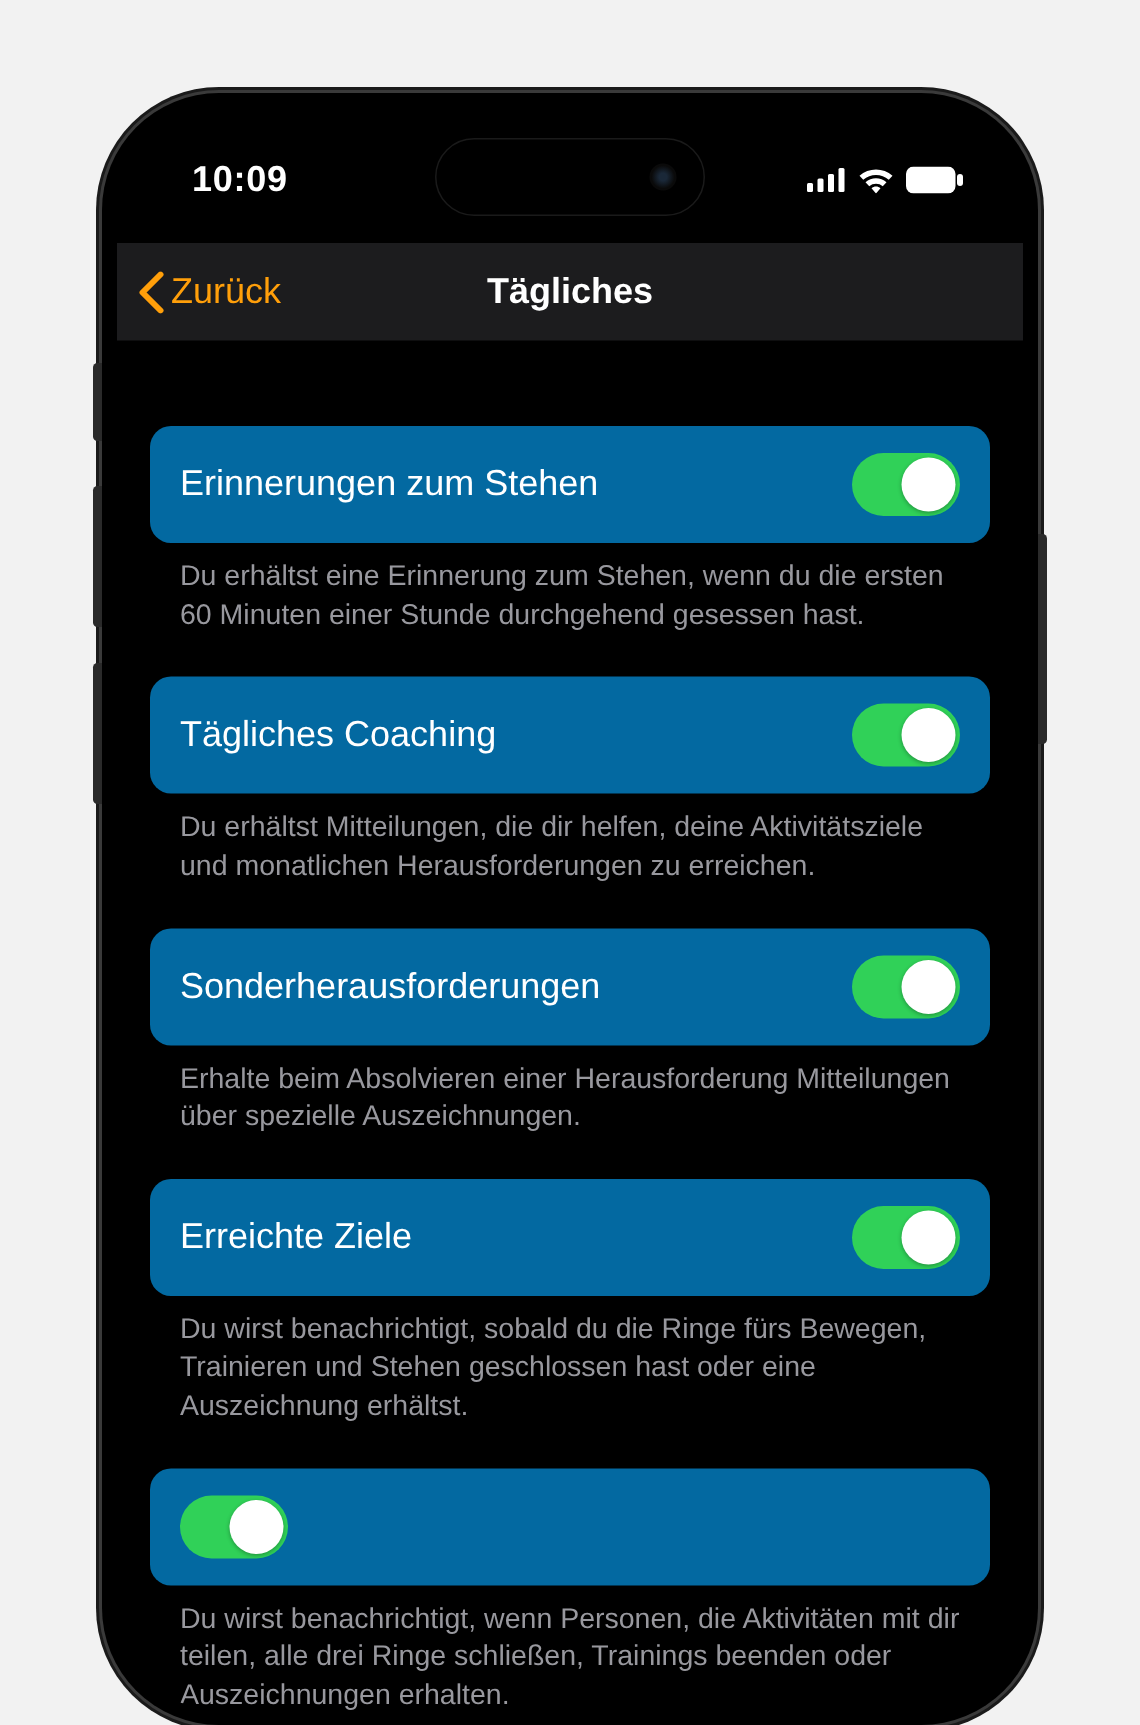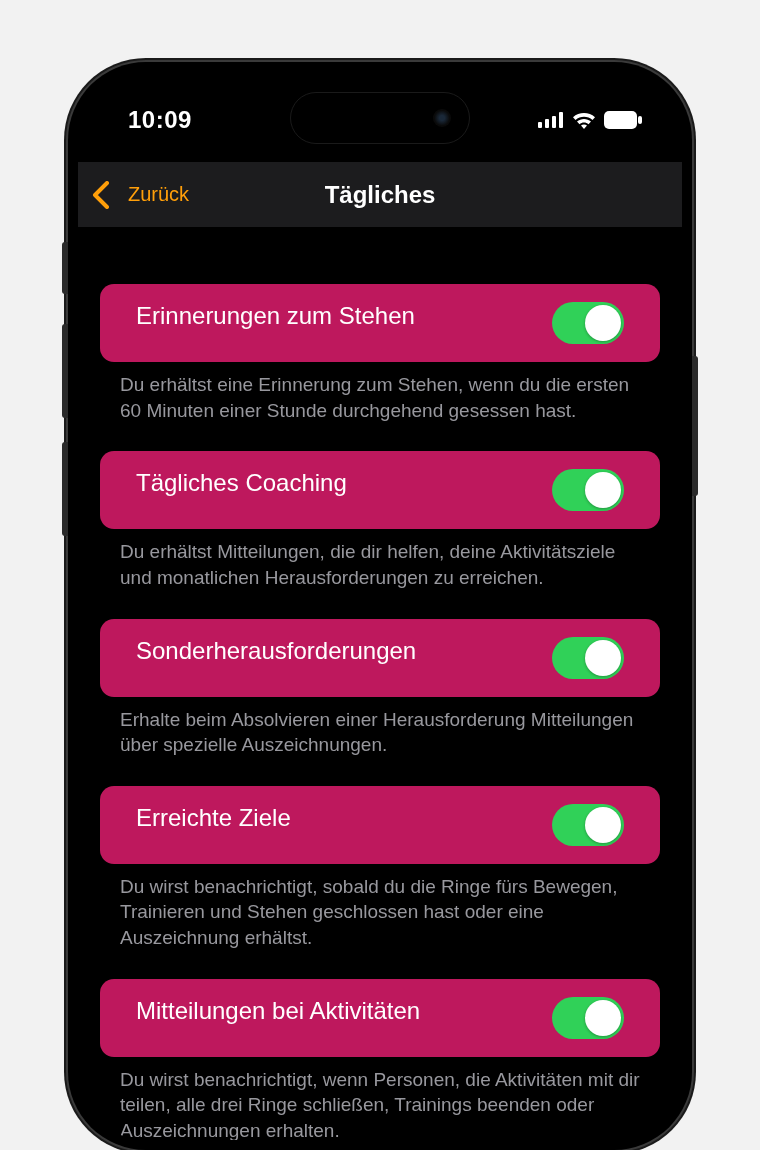--- a/index.html
+++ b/index.html
@@ -123,23 +123,23 @@
       height: 66px;
       background: #1c1c1e;
       display: flex;
       align-items: center;
       padding: 0 16px;
       border-bottom: 0.5px solid #000;
     }
     .back-button {
       display: flex;
       align-items: center;
-      gap: 18px;
+      gap: 4px;
       color: #ff9f0a;
-      font-size: 20px;
+      font-size: 24px;
       cursor: pointer;
       position: absolute;
       left: 14px;
     }
     .back-chevron svg { display: block; }
     .nav-title {
       color: #fff;
       font-size: 24px;
       font-weight: 600;
       margin: 0 auto;
@@ -148,24 +148,25 @@
       position: absolute;
       top: 156px;
       left: 0;
       right: 0;
       bottom: 0;
       padding: 56px 22px 0 22px;
       overflow: hidden;
     }
     .setting-group { margin-bottom: 28px; }
     .setting-row {
-      background: #be185d;
+      background: #0369a1;
       border-radius: 14px;
-      padding: 18px 36px;
-      display: flex;
+      padding: 18px 20px;
+      display: flex;
+      align-items: center;
       justify-content: space-between;
     }
     .setting-label {
       color: #fff;
       font-size: 24px;
       font-weight: 400;
     }
     .toggle {
       width: 72px;
       height: 42px;
@@ -281,21 +282,20 @@
           <div class="setting-label">Erreichte Ziele</div>
           <div class="toggle">
               <div class="toggle-knob"></div>
             </div>
         </div>
         <div class="setting-desc">Du wirst benachrichtigt, sobald du die Ringe fürs Bewegen, Trainieren und Stehen geschlossen hast oder eine Auszeichnung erhältst.</div>
       </div>
 
       <div class="setting-group">
         <div class="setting-row">
-          <div class="setting-label">Mitteilungen bei Aktivitäten</div>
           <div class="toggle">
               <div class="toggle-knob"></div>
             </div>
         </div>
         <div class="setting-desc">Du wirst benachrichtigt, wenn Personen, die Aktivitäten mit dir teilen, alle drei Ringe schließen, Trainings beenden oder Auszeichnungen erhalten.</div>
       </div>
 
     </div>
 
   </div>

